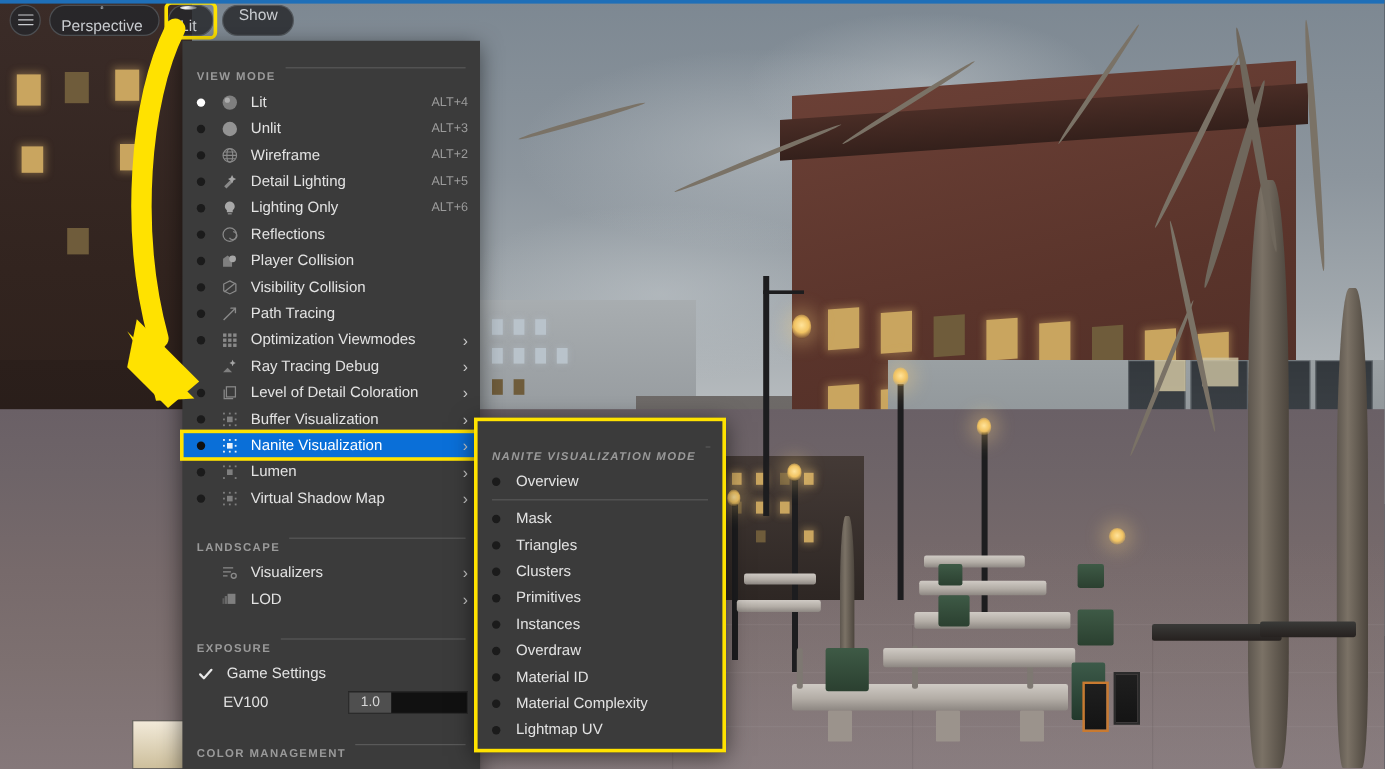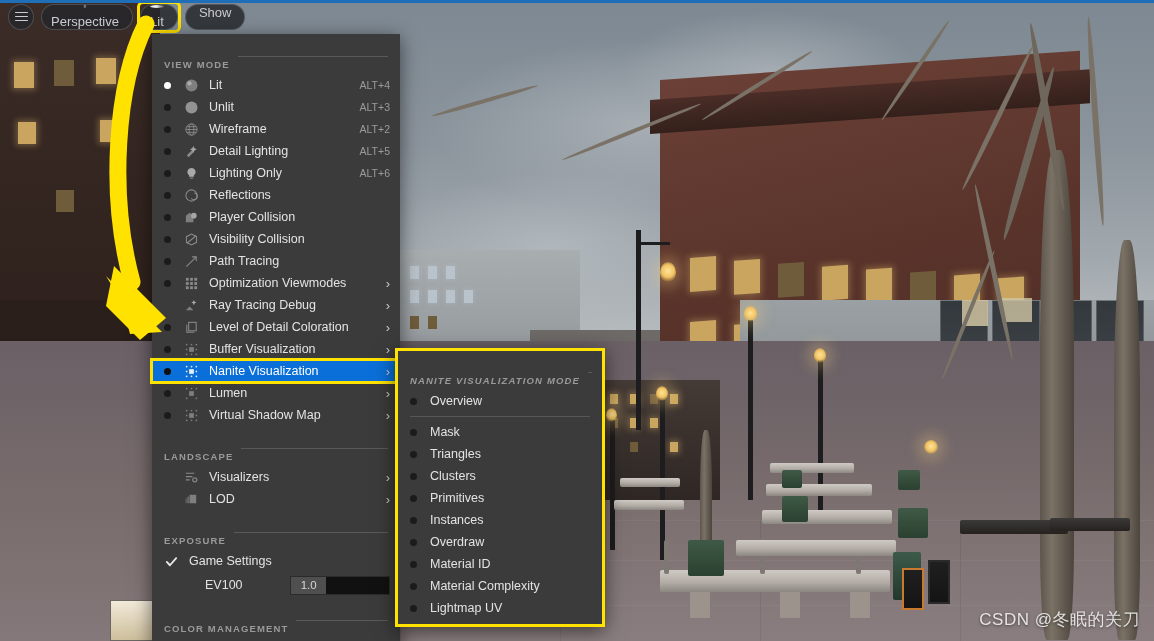--- a/index.html
+++ b/index.html
@@ -281,21 +281,21 @@
   }
   .mi.selected-hl .radio { background: #101010; }
   .mi.selected-hl .gicon { opacity: 1; }
 
   .check {
     width: 15px; height: 15px; margin-right: 10px; flex: 0 0 auto;
     display: flex; align-items: center; justify-content: center;
   }
   .ev-row {
     display: flex; align-items: center; height: 26px;
-    padding: 0 10px 0 53px; color: #e3e3e3; gap: 28px;
+    padding: 0 10px 0 34px; color: #e3e3e3; gap: 28px;
   }
   .ev-row .lbl { font-size: 12.5px; }
   .ev-field {
     margin-left: auto; width: 100px; height: 19px;
     background: #111111;
     border: 1px solid #2b2b2b;
     position: relative; cursor: ew-resize;
     display: flex; align-items: center;
   }
   .ev-fill {
@@ -892,15 +892,14 @@
       <span class="lbl">Lightmap UV</span>
     </div>
   </div>
 
   <svg class="arrow-svg" viewBox="0 0 120 350">
     <path d="M46 10 C 16 70, 8 180, 32 268" stroke="#ffe200" stroke-width="17" fill="none" stroke-linecap="round"></path>
     <path d="M6 262 L 62 318 L 30 320 L 22 288 Z" fill="#ffe200"></path>
     <path d="M14 252 L 66 304 L 40 326 L 6 292 Z" fill="#ffe200"></path>
   </svg>
 
-  <div class="watermark">CSDN @冬眠的关刀</div>
 
 </div>
 
 </body></html>

